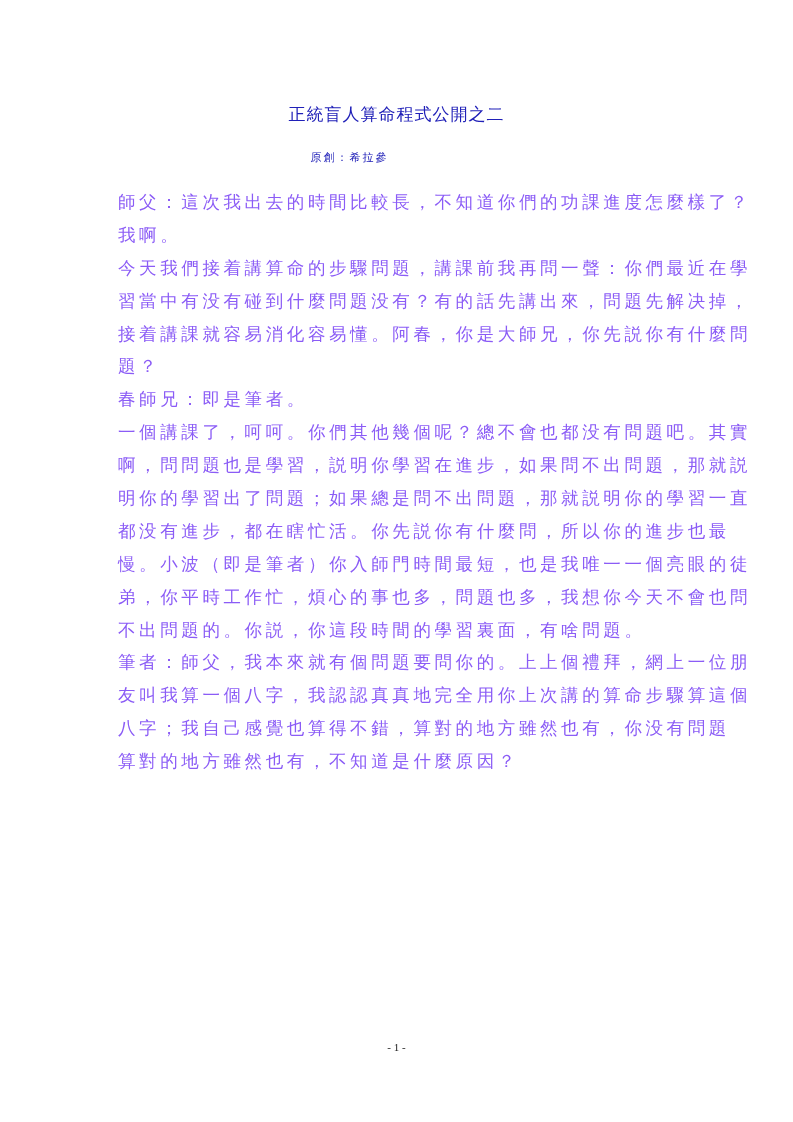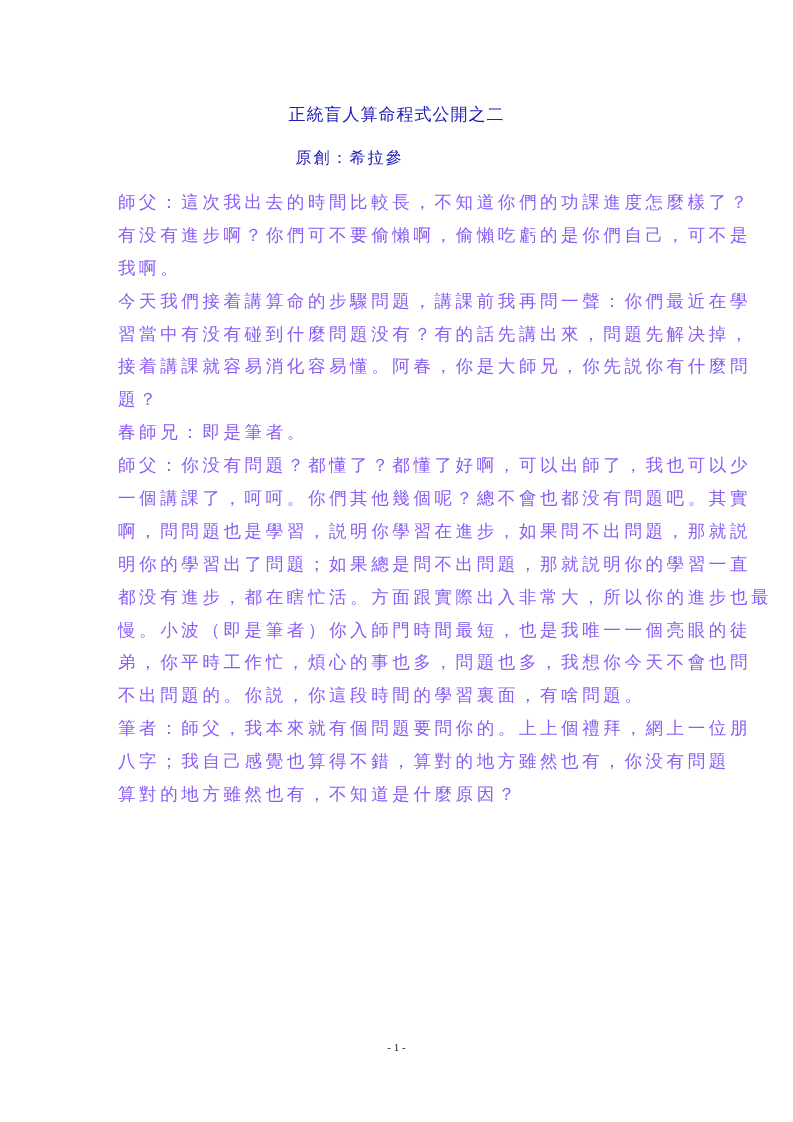--- a/index.html
+++ b/index.html
@@ -32,21 +32,21 @@
       letter-spacing: 1px;
       line-height: 24px;
     }
     .author {
       position: absolute;
       left: 0;
       width: 699px;
       top: 146px;
       text-align: center;
       color: #2020b8;
-      font-size: 16px;
+      font-size: 11px;
       letter-spacing: 2px;
       line-height: 24px;
     }
     .body-text {
       position: absolute;
       left: 118px;
       top: 186px;
       width: 560px;
       color: #8b5cf6;
       font-size: 17.5px;
@@ -71,34 +71,33 @@
   </style>
 </head>
 <body>
 
 <div class="page">
   <div class="title">正統盲人算命程式公開之二</div>
   <div class="author">原創：希拉參</div>
 
   <div class="body-text">
     <span class="line">師父：這次我出去的時間比較長，不知道你們的功課進度怎麼樣了？</span>
-    <span class="line">有没有進步啊？你們可不要偷懶啊，偷懶吃虧的是你們自己，可不是</span>
     <span class="line">我啊。</span>
     <span class="line">今天我們接着講算命的步驟問題，講課前我再問一聲：你們最近在學</span>
     <span class="line">習當中有没有碰到什麼問題没有？有的話先講出來，問題先解决掉，</span>
     <span class="line">接着講課就容易消化容易懂。阿春，你是大師兄，你先説你有什麼問</span>
     <span class="line">題？</span>
     <span class="line">春師兄：即是筆者。</span>
-    <span class="line">師父：你没有問題？都懂了？都懂了好啊，可以出師了，我也可以少</span>
     <span class="line">一個講課了，呵呵。你們其他幾個呢？總不會也都没有問題吧。其實</span>
     <span class="line">啊，問問題也是學習，説明你學習在進步，如果問不出問題，那就説</span>
     <span class="line">明你的學習出了問題；如果總是問不出問題，那就説明你的學習一直</span>
-    <span class="line">都没有進步，都在瞎忙活。方面跟實際出入非常大，所以你的進步也最</span>
+    <span class="line">都没有進步，都在瞎忙活。你先説你有什麼問，所以你的進步也最</span>
     <span class="line">慢。小波（即是筆者）你入師門時間最短，也是我唯一一個亮眼的徒</span>
     <span class="line">弟，你平時工作忙，煩心的事也多，問題也多，我想你今天不會也問</span>
     <span class="line">不出問題的。你説，你這段時間的學習裏面，有啥問題。</span>
     <span class="line">筆者：師父，我本來就有個問題要問你的。上上個禮拜，網上一位朋</span>
+    <span class="line">友叫我算一個八字，我認認真真地完全用你上次講的算命步驟算這個</span>
     <span class="line">八字；我自己感覺也算得不錯，算對的地方雖然也有，你没有問題</span>
     <span class="line">算對的地方雖然也有，不知道是什麼原因？</span>
   </div>
 
   <div class="page-number">- 1 -</div>
 </div>
 
 </body></html>

